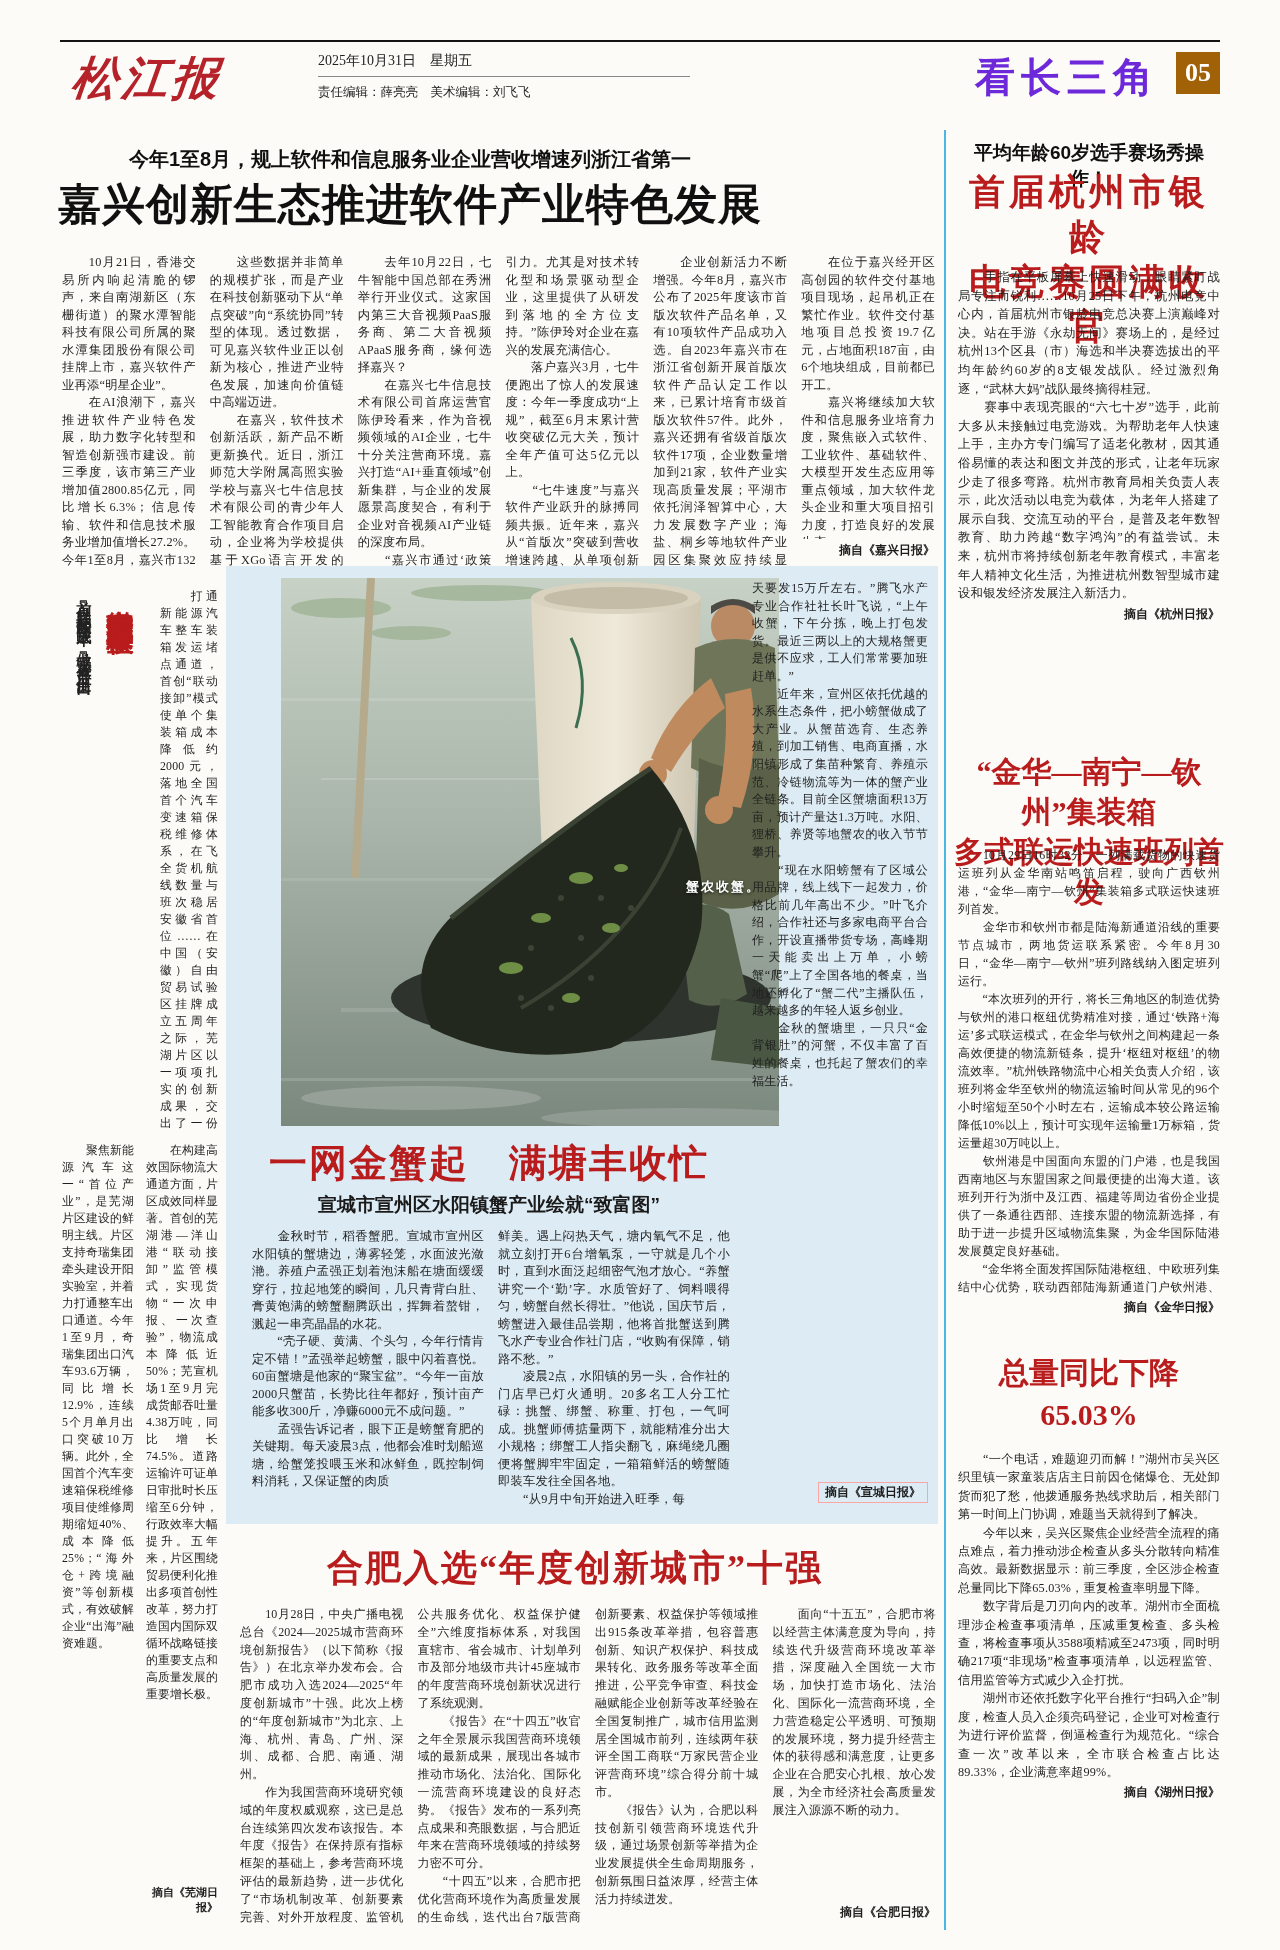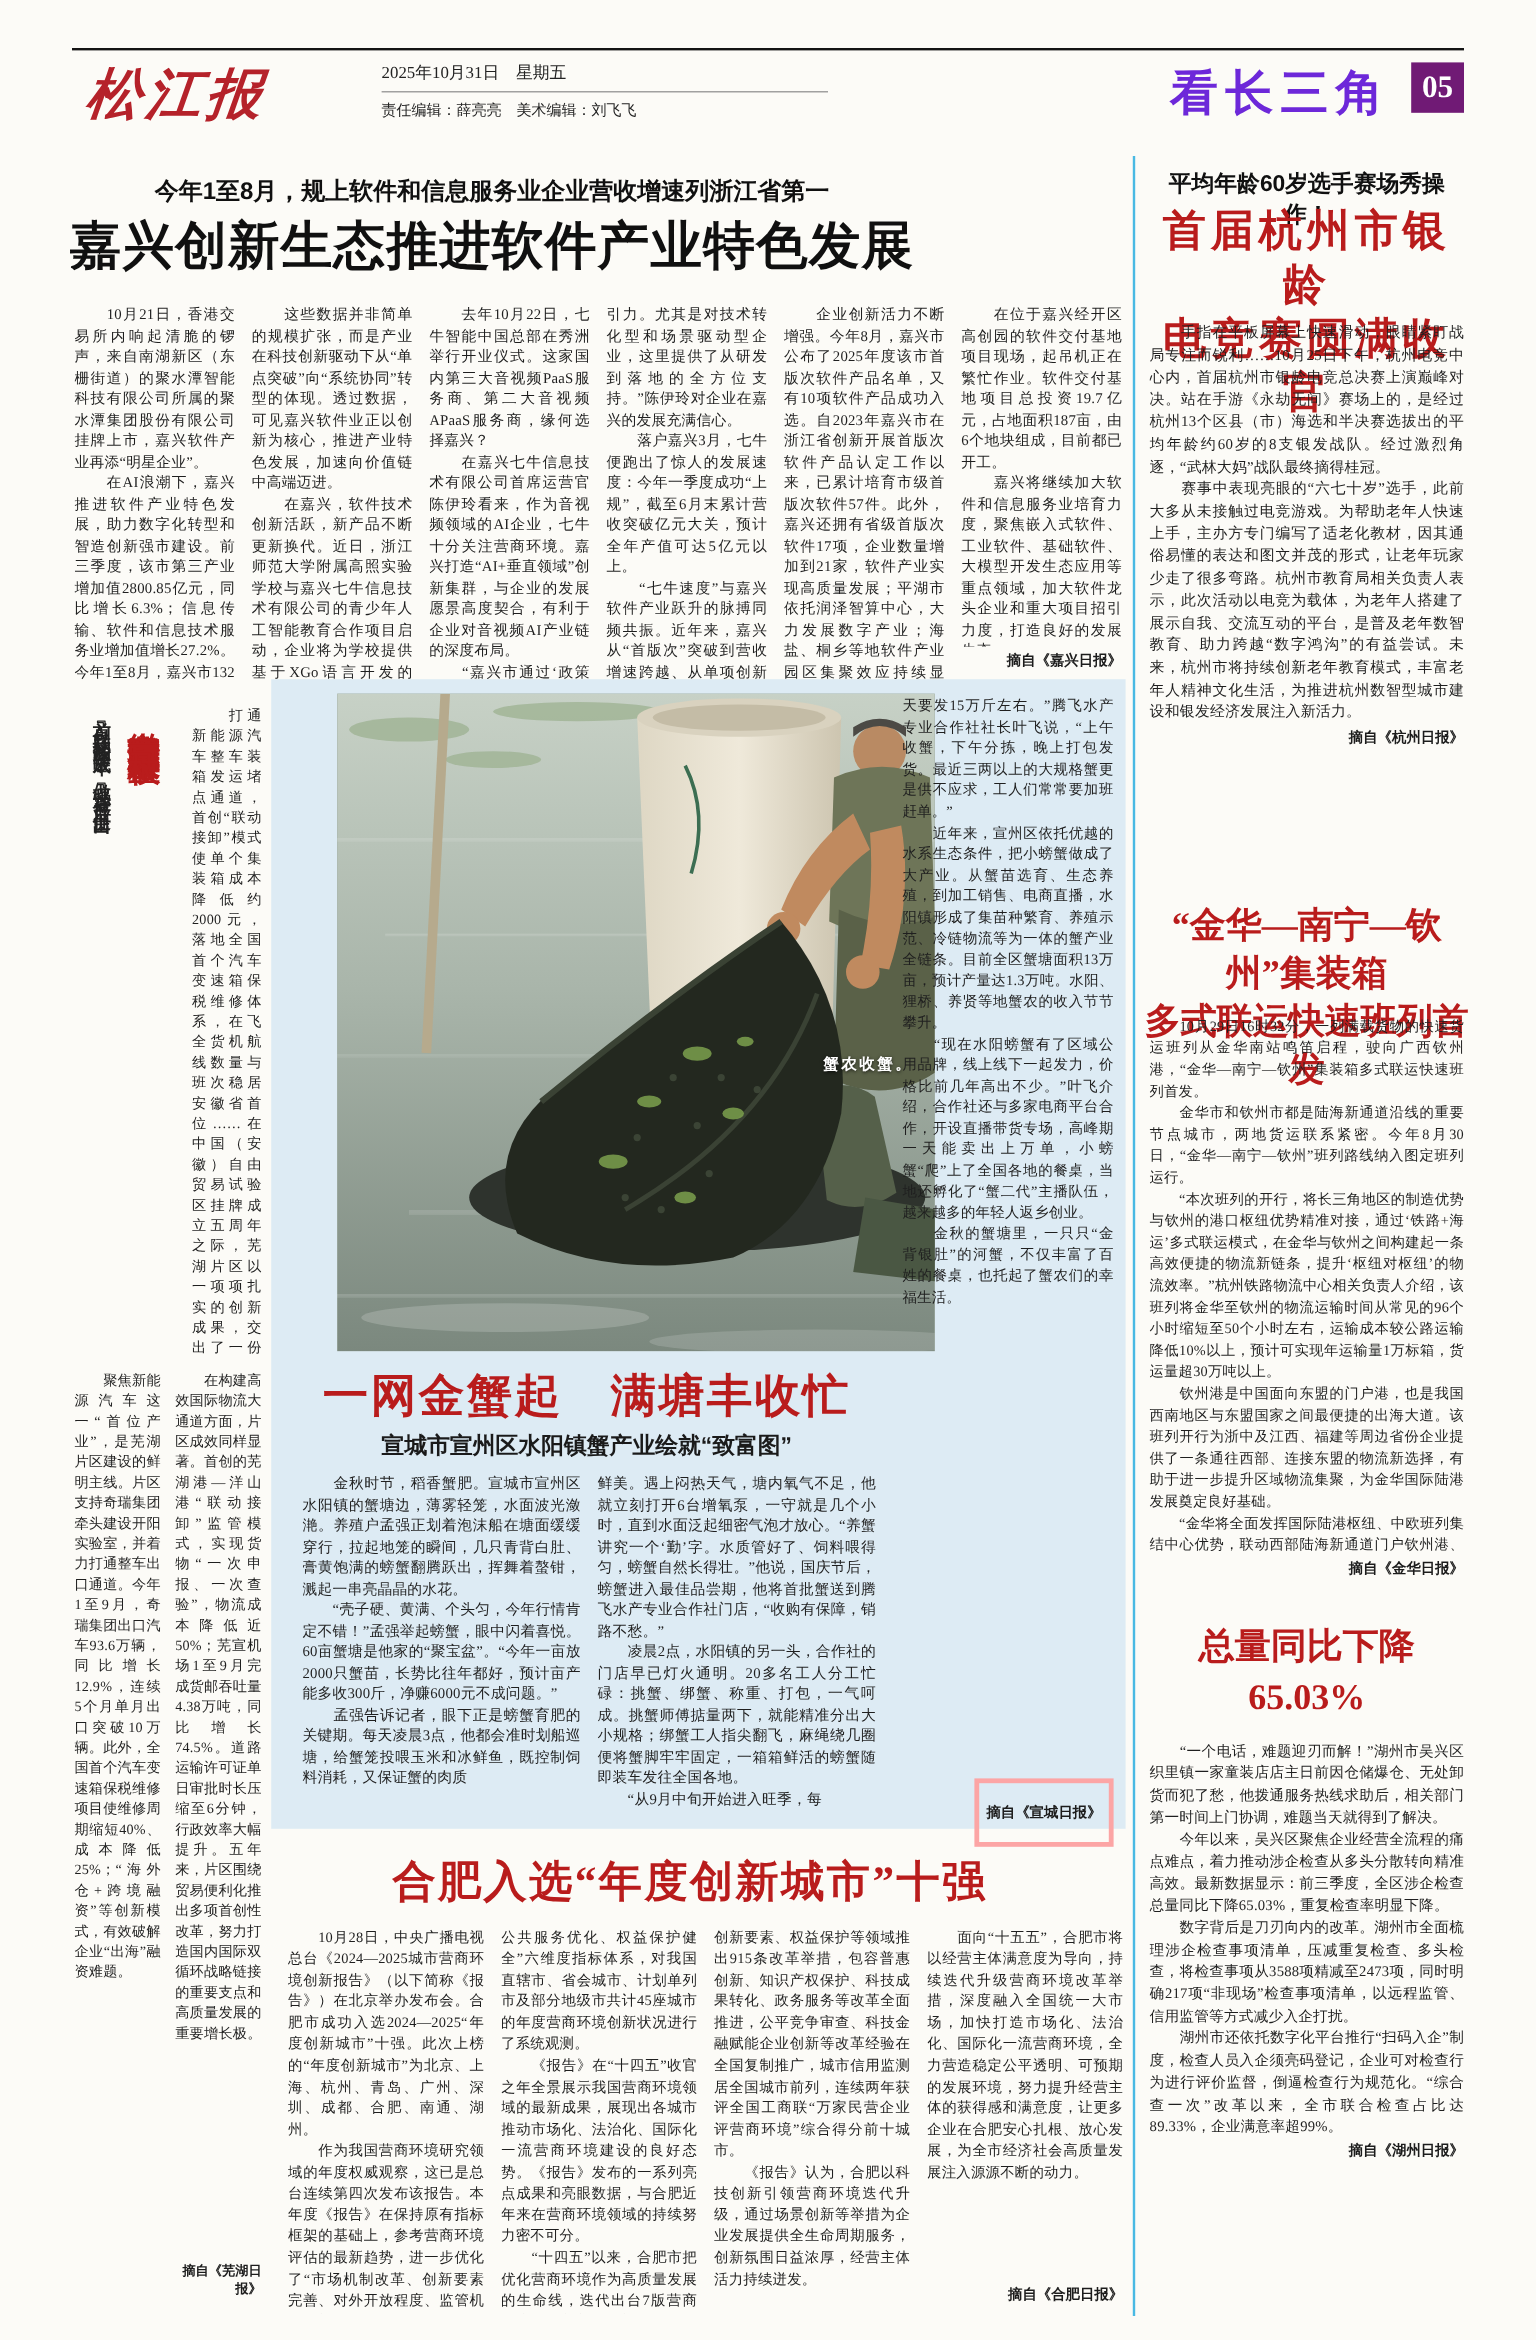--- a/index.html
+++ b/index.html
@@ -4,27 +4,27 @@
 <style>
   html,body{margin:0;padding:0;}
   body{background:#e9e7e2;}
   .page{position:relative;width:1280px;height:1950px;background:#fcfbf7;margin:0 auto;overflow:hidden;
         font-family:"Liberation Serif",serif;color:#1c1c1c;}
   .abs{position:absolute;}
   .rule{background:#141414;}
   .body-text{font:12.3px/17.5px "Liberation Serif",serif;text-align:justify;white-space:pre-wrap;
              overflow:hidden;color:#1f1f1f;letter-spacing:.2px;}
   .attr{display:block;text-align:right;font-weight:bold;margin-top:3px;font-size:12px;}
-  .attr-box{display:inline-block;border:4px solid #fca5a5;padding:16px 6px;font-weight:bold;font-size:12px;}
+  .attr-box{display:inline-block;border:1px solid #fca5a5;padding:1px 6px;font-weight:bold;font-size:12px;}
   .h-sans{font-family:"Liberation Sans",sans-serif;font-weight:bold;color:#101010;}
   .h-serif{font-family:"Liberation Serif",serif;font-weight:bold;color:#b91c1c;}
   .center{text-align:center;}
   .v-text{writing-mode:vertical-rl;text-orientation:upright;}
   .logo{font:italic bold 46px "Liberation Serif",serif;color:#b5222a;transform:skewX(-6deg);letter-spacing:4px;}
-  .page-box{background:#701a75;color:#fff;font:bold 26px "Liberation Serif",serif;
+  .page-box{background:#a16207;color:#fff;font:bold 26px "Liberation Serif",serif;
             display:flex;align-items:center;justify-content:center;text-align:right;}
   .divider-v{background:#49b9e3;}
   .panel-blue{background:#ddebf4;}
   .photo{overflow:hidden;background:#9aa79b;margin-left:41px;}
   .caption{color:#ffffff;font:bold 13px "Liberation Sans",sans-serif;text-shadow:0 1px 3px rgba(0,0,0,.8);letter-spacing:2px;}
   .cols{display:flex;gap:14px;}
   .cols>div{flex:1;}
 </style>
 </head>
 <body>

